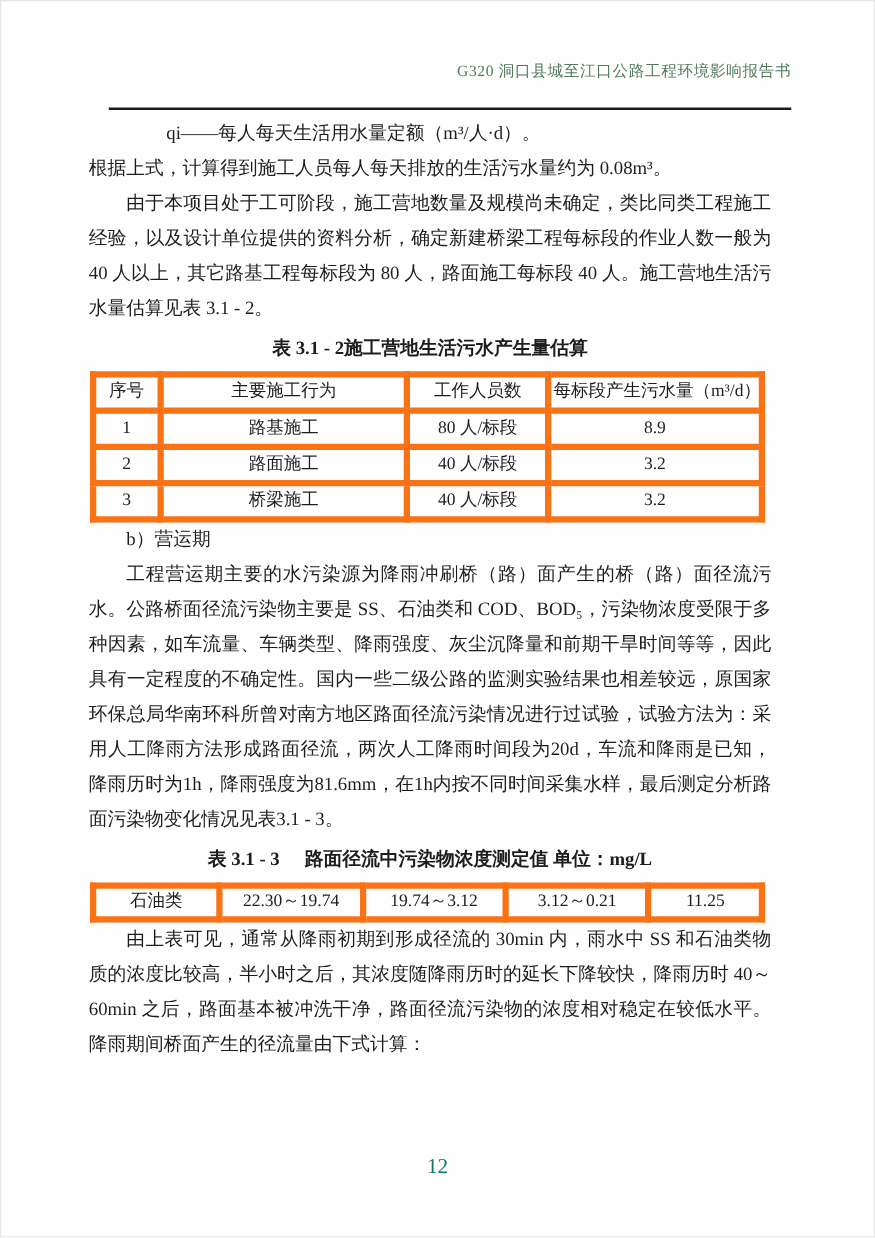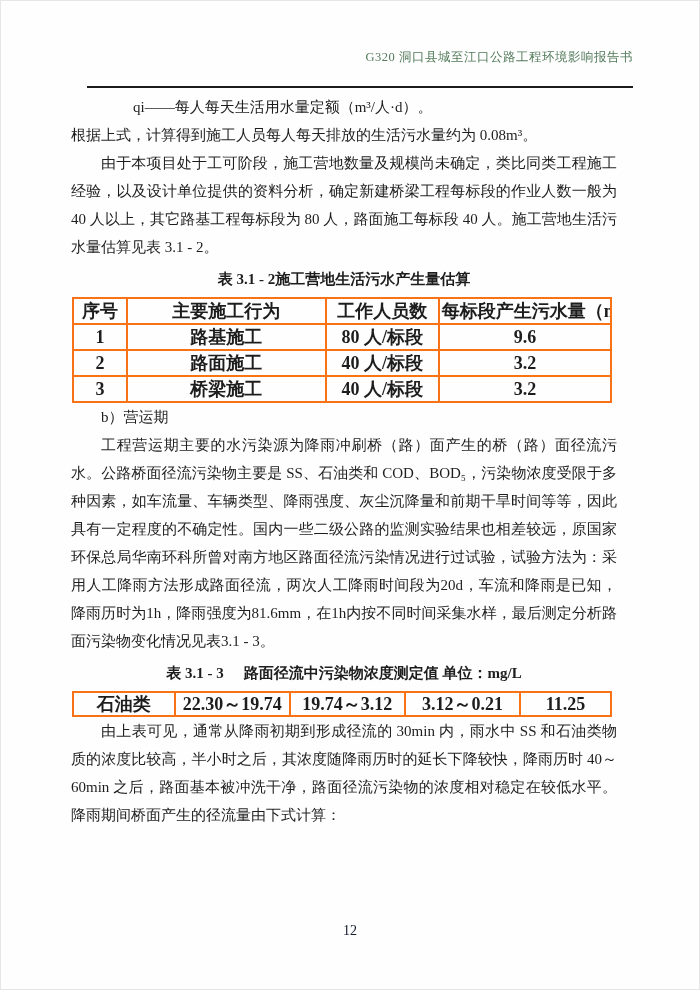--- a/index.html
+++ b/index.html
@@ -51,23 +51,23 @@
   }
   .gap-wide  { }
   .gap-narrow{ gap: 20px; }
   table.doc-table {
     width: 540px;
     border-collapse: collapse;
     table-layout: fixed;
     margin: 0 auto 0 1px;
   }
   table.doc-table th, table.doc-table td {
-    border: 2px solid #f97316;
-    font-weight: bold;
-    font-size: 18px;
+    border: 5px solid #f97316;
+    font-weight: normal;
+    font-size: 14px;
     text-align: center;
     vertical-align: middle;
     padding: 0 2px;
     height: 24px;
     line-height: 18px;
     overflow: hidden;
     white-space: nowrap;
   }
   table.t2 th, table.t2 td { height: 22px; }
   .col-seq   { width: 10%; }
@@ -76,22 +76,22 @@
   .col-sew   { width: 32%; }
   .col-item  { width: 19%; }
   .col-min   { width: 21.5%; }
   .col-avg   { width: 17%; }
   .page-number {
     position: absolute;
     top: 922px;
     left: 0;
     width: 100%;
     text-align: center;
-    font-size: 14px;
-    color: #0f172a;
+    font-size: 17px;
+    color: #0f766e;
   }
 </style>
 </head>
 <body>
 
 <div class="page">
 
   <div class="header">
     <span>G320 洞口县城至江口公路工程环境影响报告书</span>
   </div>
@@ -120,21 +120,21 @@
           <tr>
         <th>序号</th>
         <th>主要施工行为</th>
         <th>工作人员数</th>
         <th>每标段产生污水量（m³/d）</th>
       </tr>
       <tr>
         <td>1</td>
         <td>路基施工</td>
         <td>80 人/标段</td>
-        <td>9.6</td>
+        <td>8.9</td>
       </tr>
       <tr>
         <td>2</td>
         <td>路面施工</td>
         <td>40 人/标段</td>
         <td>3.2</td>
       </tr>
       <tr>
         <td>3</td>
         <td>桥梁施工</td>

